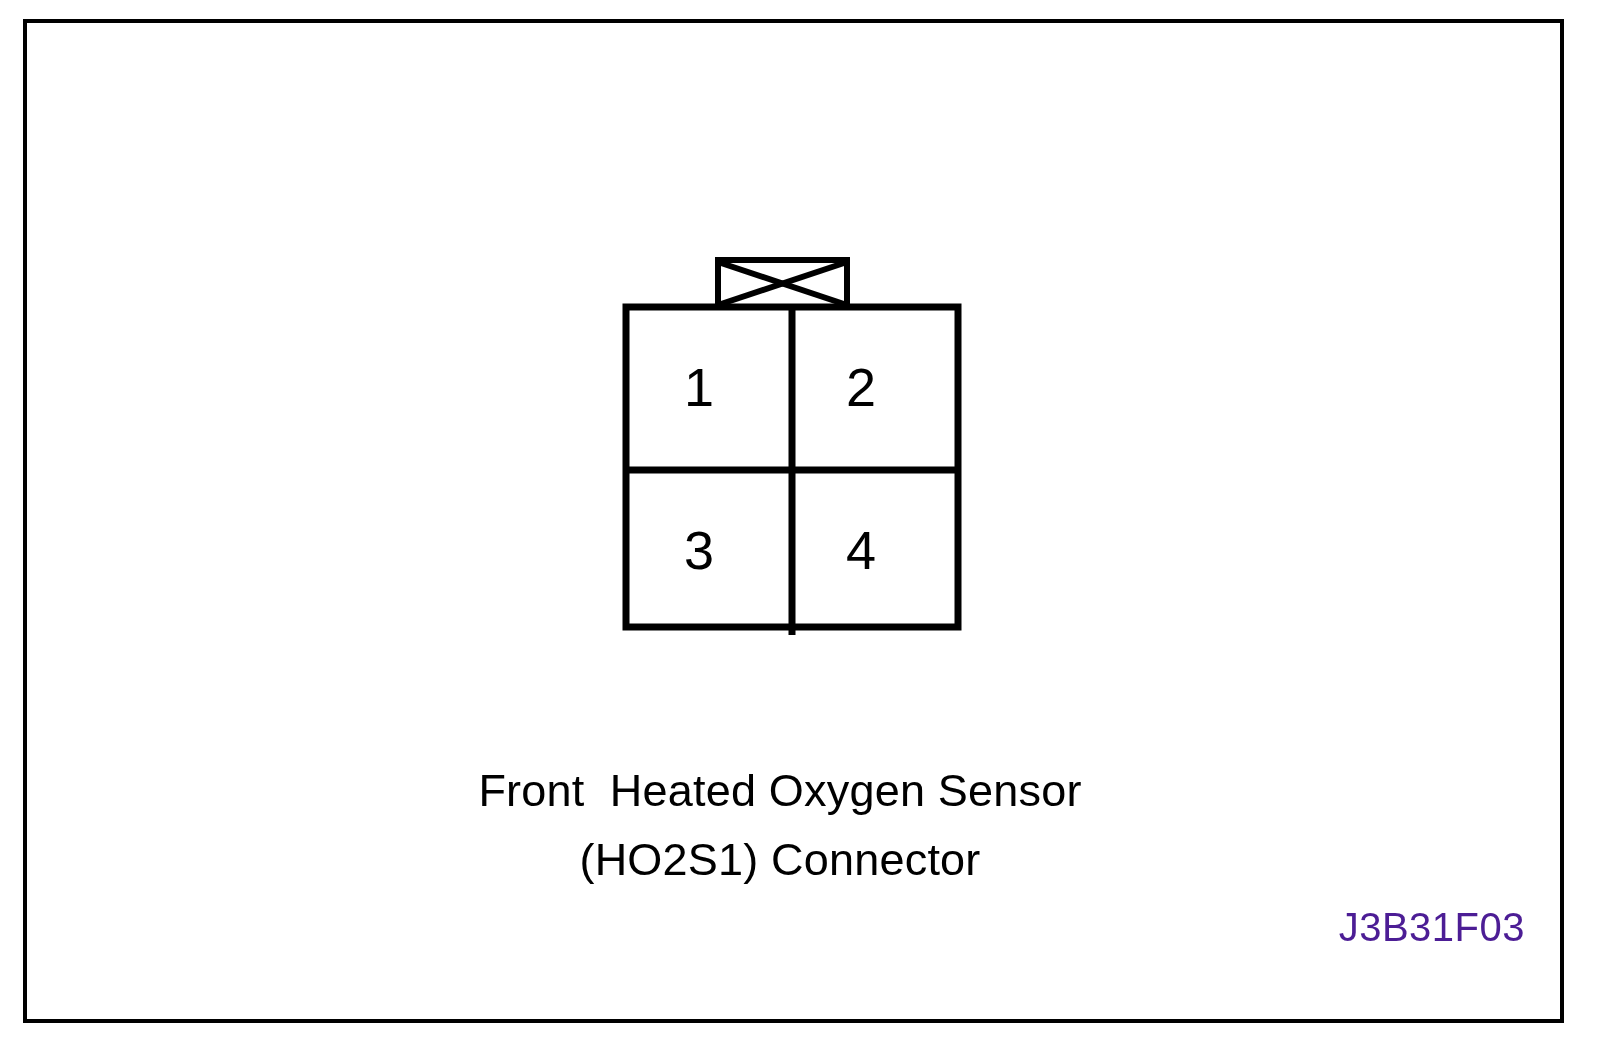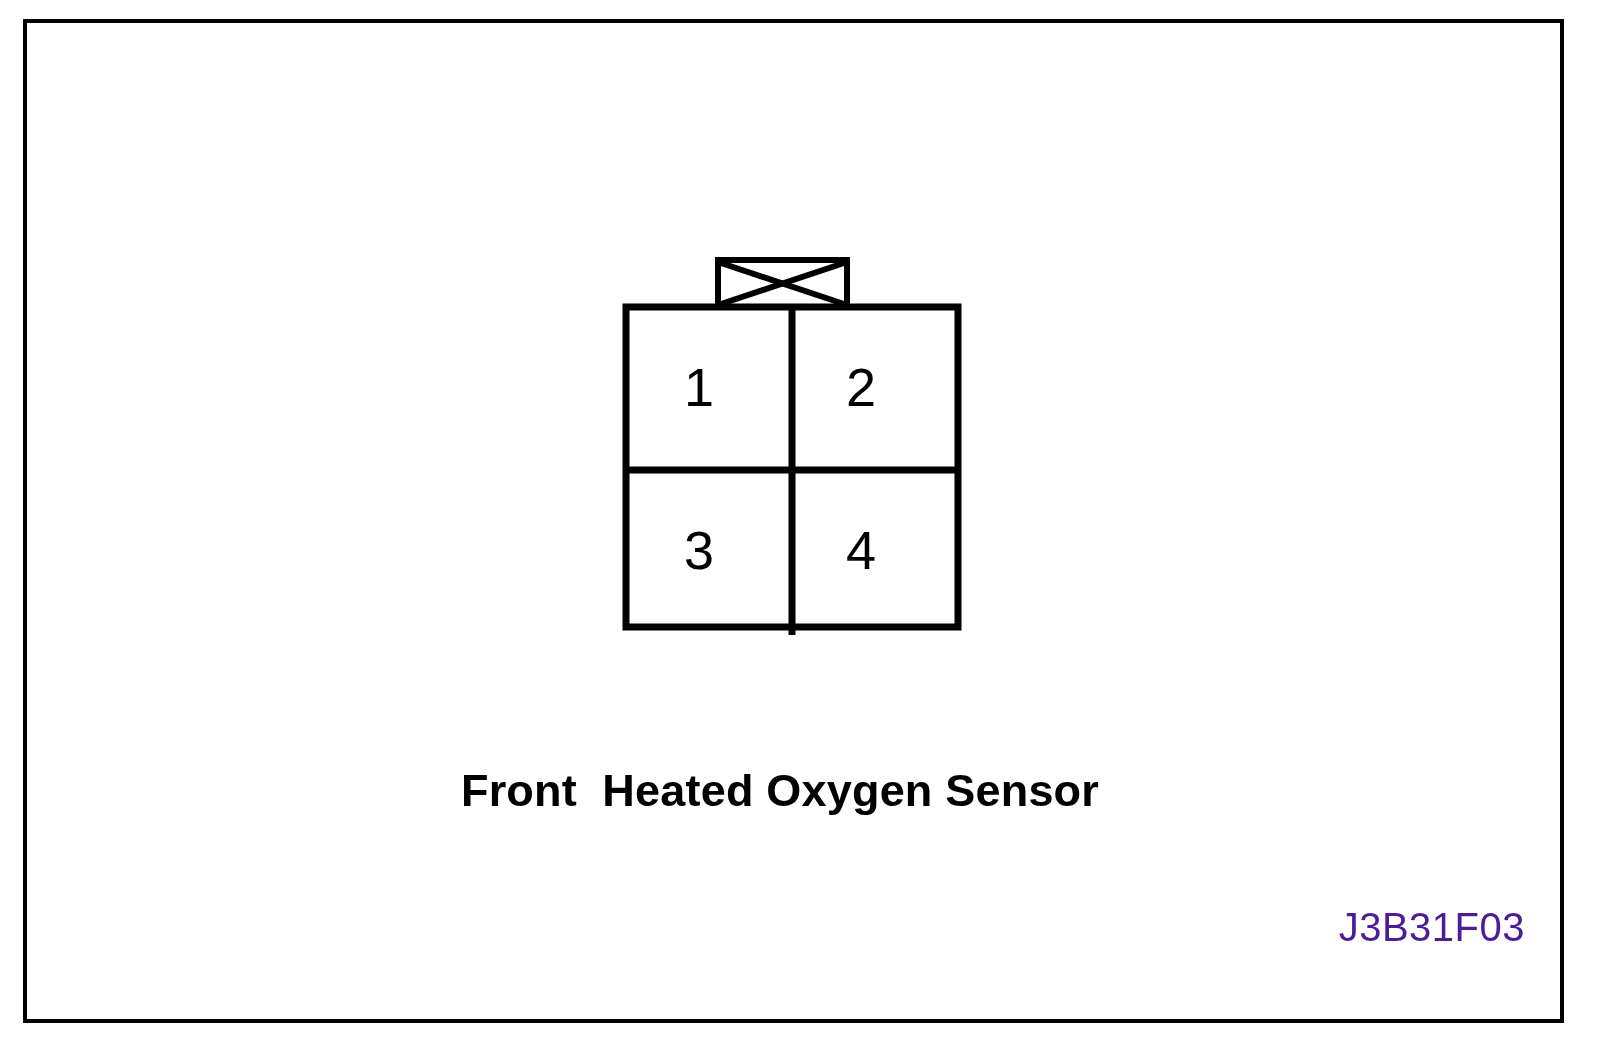--- a/index.html
+++ b/index.html
@@ -53,21 +53,21 @@
     left: 190px;
     top: 768px;
     width: 1180px;
     text-align: center;
     line-height: 1.0;
   }
   .caption-line {
     display: block;
     font-family: "Liberation Sans", sans-serif;
     font-size: 45px;
-    font-weight: 700;
+    font-weight: 400;
     letter-spacing: 0.2px;
     color: #000000;
     white-space: pre;
   }
   #caption-line-1 { margin-bottom: 24px; }
 
   
   #figure-code {
     position: absolute;
     right: 75px;
@@ -103,17 +103,18 @@
 
       <text x="99" y="158" font-family="Liberation Sans, sans-serif" font-size="54" fill="#000000" text-anchor="middle">1</text>
       <text x="261" y="158" font-family="Liberation Sans, sans-serif" font-size="54" fill="#000000" text-anchor="middle">2</text>
       <text x="99" y="321" font-family="Liberation Sans, sans-serif" font-size="54" fill="#000000" text-anchor="middle">3</text>
       <text x="261" y="321" font-family="Liberation Sans, sans-serif" font-size="54" fill="#000000" text-anchor="middle">4</text>
     </svg>
   </div>
 
   <div id="caption-block">
     <span id="caption-line-1" class="caption-line">Front  Heated Oxygen Sensor</span>
+    <span id="caption-line-2" class="caption-line">(HO2S1) Connector</span>
   </div>
 
   <div id="figure-code">J3B31F03</div>
 
 </div>
 
 </body></html>

